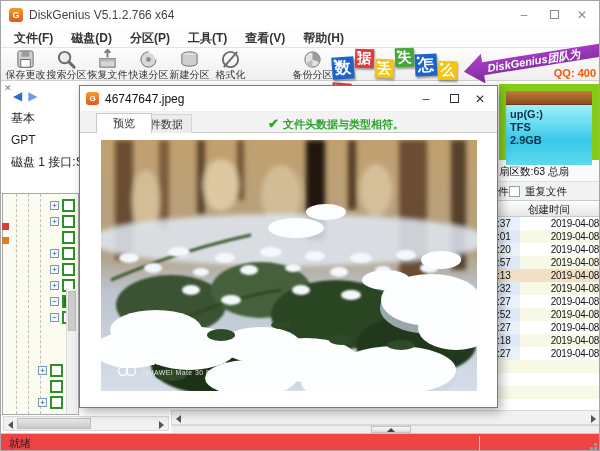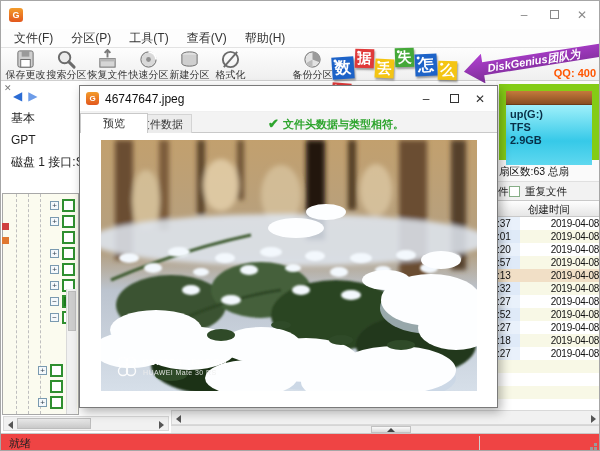--- a/index.html
+++ b/index.html
@@ -17,21 +17,21 @@
   .app-icon { position:absolute; left:8px; top:7px; width:14px; height:14px; border-radius:3px;
     background:linear-gradient(#f39c2b,#e2571d); color:#fff; font-size:9px; font-weight:bold;
     text-align:center; line-height:14px; }
   .win-title { position:absolute; left:28px; top:7px; font-size:12px; color:#444; }
   .winbtn { position:absolute; top:4px; width:30px; height:20px; text-align:center; line-height:20px;
     color:#8a8a8a; font-size:12px; }
   .winbtn .maxbox { display:inline-block; width:9px; height:9px; border:1px solid #8a8a8a; margin-top:5px; }
   
   .menubar { position:absolute; left:0; top:28px; right:0; height:19px; background:#fdfdfd;
     border-bottom:1px solid #e3e3e3; padding-left:4px; display:flex; align-items:center; }
-  .menu-item { font-size:12px; color:#333; padding:0 9px; height:19px; line-height:19px; }
+  .menu-item { font-size:12px; color:#333; padding:0 9px; height:19px; line-height:19px;font-weight:bold; }
   
   .toolbar { position:absolute; left:0; top:47px; right:0; height:33px;
     background:linear-gradient(#fdfdfd,#efefef); border-bottom:1px solid #cfcfcf; }
   .tbtn { position:absolute; top:1px; width:41px; height:31px; text-align:center; }
   .tbtn svg { display:block; margin:0 auto; }
   .tbtn span { display:block; font-size:10px; color:#333; margin-top:-2px; }
   
   .ad-tiles { position:absolute; left:331px; top:47px; width:136px; height:33px; }
   .tile { position:relative; display:inline-block; width:19px; height:19px; margin-right:1px;
     color:#fff; font-weight:bold; font-size:14px; text-align:center; line-height:19px;
@@ -111,21 +111,21 @@
     text-align:center; line-height:13px; }
   .dlg-title { position:absolute; left:25px; top:6px; font-size:12px; color:#111; }
   .dlg-btn { position:absolute; top:3px; width:26px; height:20px; text-align:center; line-height:20px;
     color:#333; font-size:12px; }
   .dlg-btn .maxbox { display:inline-block; width:9px; height:9px; border:1px solid #333; margin-top:5px; }
   .dlg-tabs { position:absolute; left:0; top:26px; right:0; height:21px; background:#f3f3f3;
     border-bottom:1px solid #c9c9c9; }
   .tab { position:absolute; top:2px; height:19px; font-size:11px; text-align:center; line-height:19px;
     color:#333; background:#ececec; border:1px solid #d4d4d4; border-bottom:none; }
   .tab.active { background:#fff; border-color:#c9c9c9; height:20px; top:1px; z-index:2; }
-  .tab-preview { left:0; width:68px; }
+  .tab-preview { left:16px; width:56px; }
   .tab-filedata { left:50px; width:62px; }
   .dlg-status { position:absolute; left:188px; top:4px; font-size:11px; font-weight:bold; color:#2ea52e; white-space:nowrap; }
   .dlg-status .chk { font-size:13px; margin-right:4px; }
   .dlg-content { position:absolute; left:0; top:47px; right:0; bottom:0; background:#fff; text-align:center; }
   .photo { display:inline-block; margin-top:7px; }
   
   .hscroll-left { position:absolute; left:2px; top:415px; width:166px; height:15px;
     background:#f1f1f1; border:1px solid #d9d9d9; }
   .hscroll-left .thumb { position:absolute; left:13px; top:1px; width:74px; height:11px;
     background:linear-gradient(#e8e8e8,#c9c9c9); border:1px solid #bdbdbd; }
@@ -146,28 +146,30 @@
   .status-sep { position:absolute; left:478px; top:2px; bottom:2px; width:1px; background:#cfcfcf; }
   .status-right { position:absolute; left:486px; color:#222; white-space:nowrap; }
   .grip { position:absolute; right:2px; bottom:2px; width:3px; height:3px; background:#9a9a9a;
     box-shadow:-4px 0 0 #9a9a9a, 0 -4px 0 #9a9a9a; }
 </style>
 </head>
 <body>
 
 <div class="titlebar">
   <div class="app-icon">G</div>
+  <div class="win-title">DiskGenius V5.1.2.766 x64</div>
   <div class="winbtn" style="right:60px">–</div>
   <div class="winbtn" style="right:30px"><span class="maxbox"></span></div>
   <div class="winbtn" style="right:2px">✕</div>
 </div>
 
 <div class="menubar">
 
 <span class="menu-item">文件(F)</span>
+    <span class="menu-item">磁盘(D)</span>
     <span class="menu-item">分区(P)</span>
     <span class="menu-item">工具(T)</span>
     <span class="menu-item">查看(V)</span>
     <span class="menu-item">帮助(H)</span>
   </div>
 
 <div class="toolbar">
   <div class="tbtn" style="left:4px">
     <svg width="23" height="21" viewBox="0 0 24 22">
       <rect x="4" y="2" width="16" height="17" rx="2" fill="#cfcfcf" stroke="#6b6b6b"></rect>

